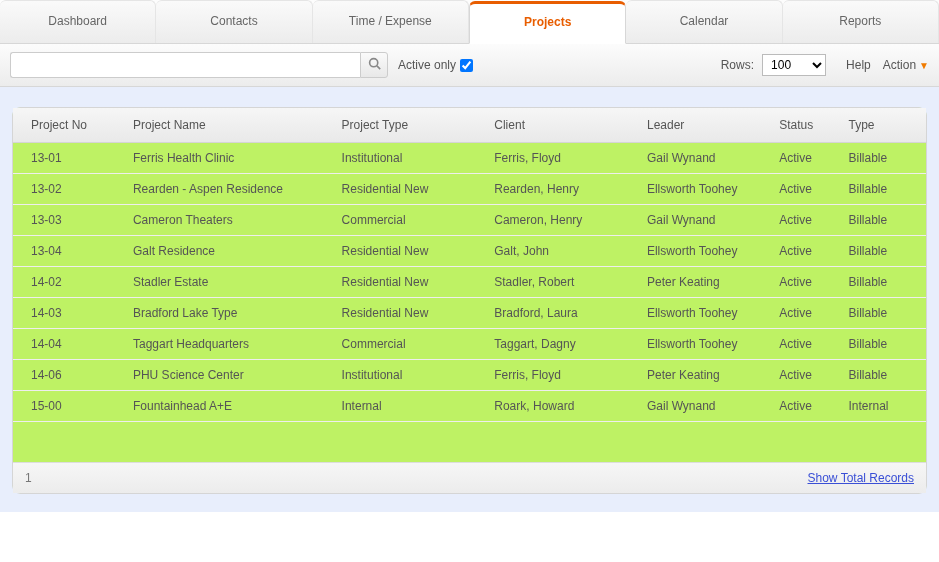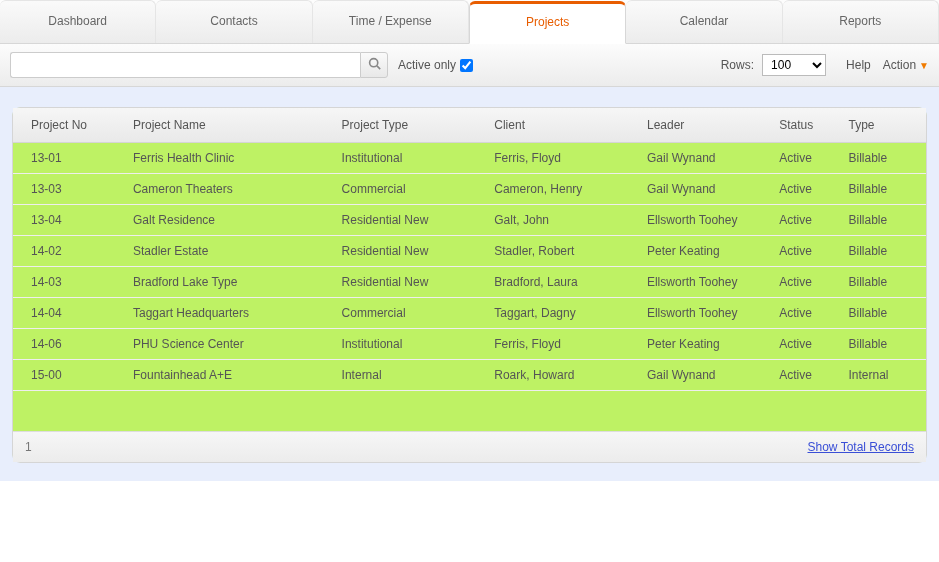--- a/index.html
+++ b/index.html
@@ -28,21 +28,21 @@
     border-top-right-radius: 6px;
     cursor: pointer;
     position: relative;
     background: linear-gradient(#fafafa, #ececec);
     border-top: 1px solid #e5e5e5;
     height: 43px;
   }
   .tab.active {
     background: #fff;
     color: #e85d00;
-    font-weight: normal;
+    font-weight: bold;
     border: 1px solid #d7d7d7;
     border-bottom: 1px solid #fff;
     margin-bottom: -1px;
     border-top: 3px solid #e85d00;
     padding-top: 11px;
   }
   
   .toolbar {
     display: flex;
     align-items: center;
@@ -225,20 +225,29 @@
           <tr>
             <td>13-01</td>
             <td>Ferris Health Clinic</td>
             <td>Institutional</td>
             <td>Ferris, Floyd</td>
             <td>Gail Wynand</td>
             <td>Active</td>
             <td>Billable</td>
           </tr>
           <tr>
+            <td>13-02</td>
+            <td>Rearden - Aspen Residence</td>
+            <td>Residential New</td>
+            <td>Rearden, Henry</td>
+            <td>Ellsworth Toohey</td>
+            <td>Active</td>
+            <td>Billable</td>
+          </tr>
+          <tr>
             <td>13-03</td>
             <td>Cameron Theaters</td>
             <td>Commercial</td>
             <td>Cameron, Henry</td>
             <td>Gail Wynand</td>
             <td>Active</td>
             <td>Billable</td>
           </tr>
           <tr>
             <td>13-04</td>

